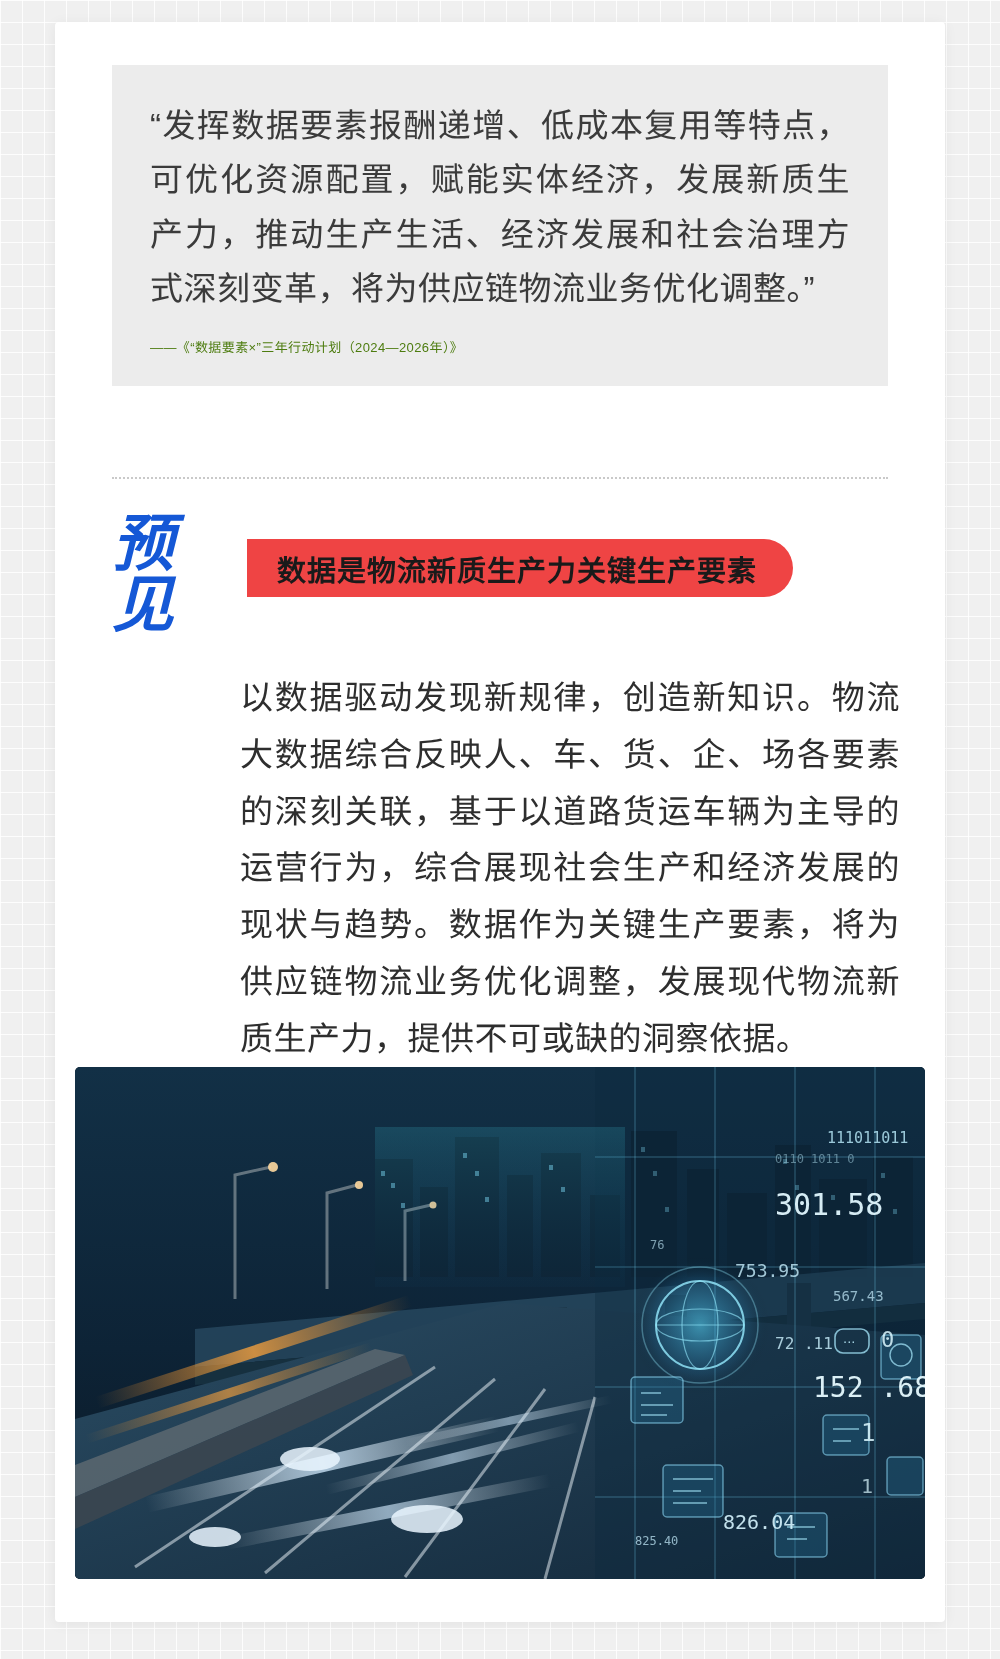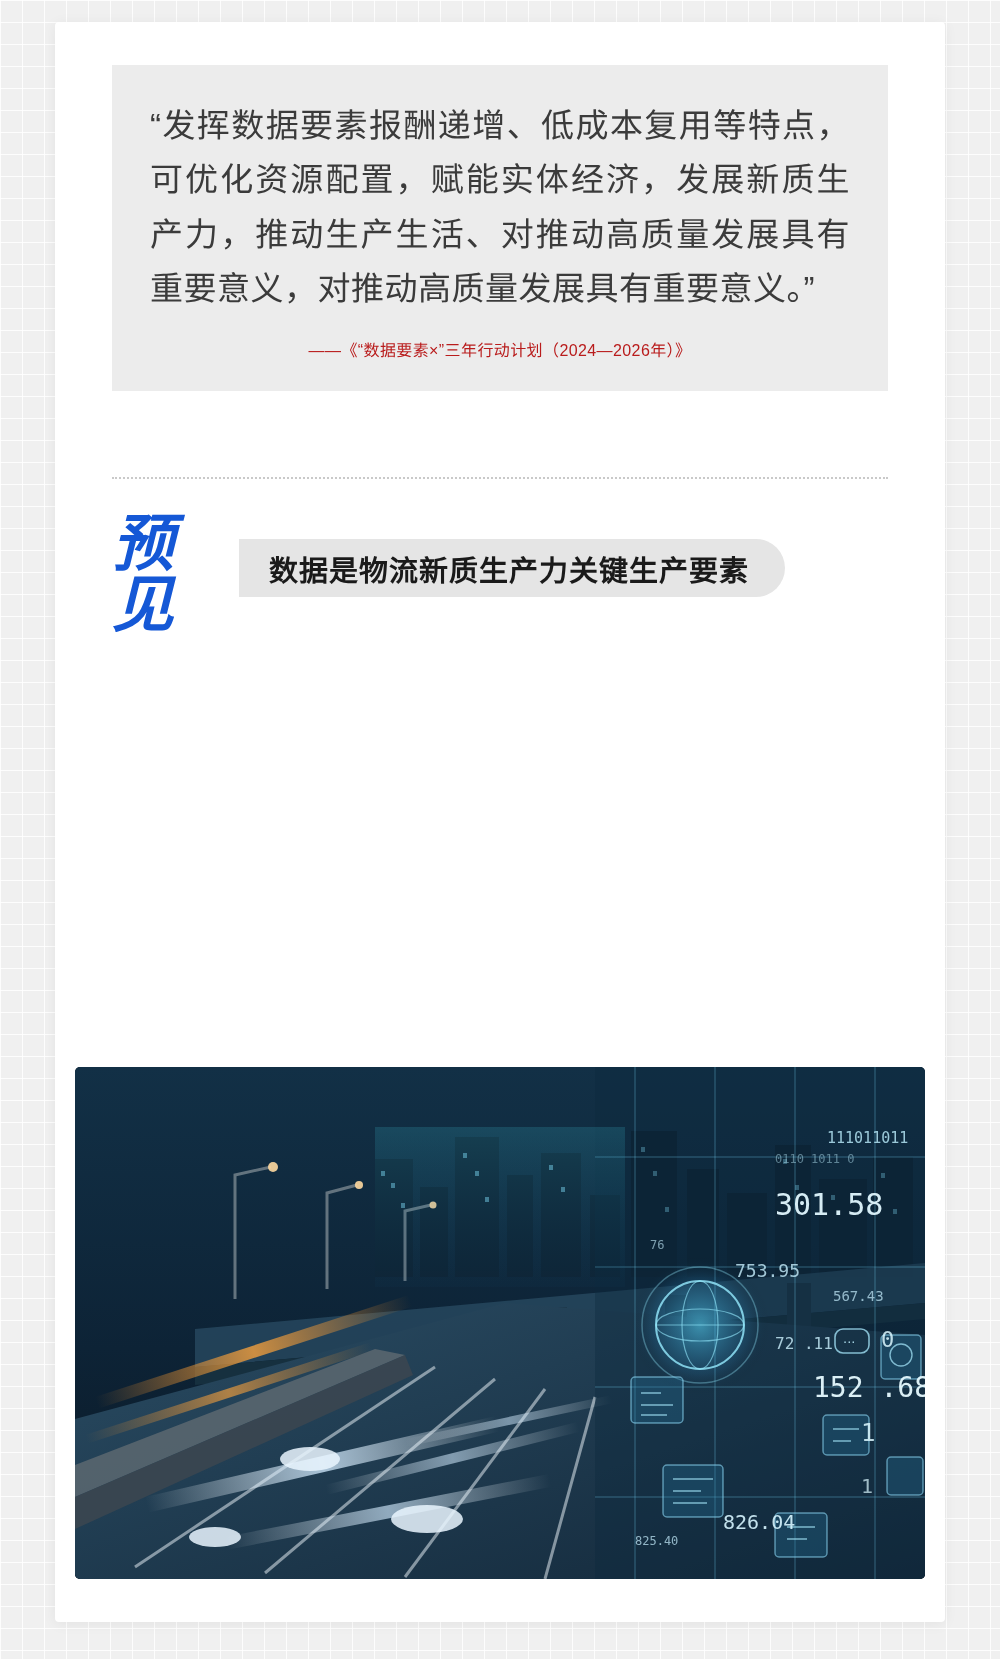--- a/index.html
+++ b/index.html
@@ -44,23 +44,23 @@
     font-size: 33px;
     line-height: 1.65;
     color: #3b3b3b;
     font-weight: 500;
     text-align: justify;
     letter-spacing: 0.5px;
     margin: 0;
   }
   .quote-source {
     margin-top: 20px;
-    font-size: 16px;
-    color: #b91c1c;
-    text-align: center;
+    font-size: 13px;
+    color: #4d7c0f;
+    text-align: left;
     letter-spacing: 0.4px;
   }
 
   
   .divider {
     position: absolute;
     left: 57px;
     top: 455px;
     width: 776px;
     border-top: 2px dotted #c9c9c9;
@@ -84,25 +84,25 @@
     color: #1558d6;
     line-height: 0.98;
     letter-spacing: 2px;
     font-style: italic;
     font-family: "DejaVu Sans", "Liberation Sans", sans-serif;
   }
   .yujian span { display: block; }
 
   .badge {
     position: absolute;
-    left: 127px;
+    left: 135px;
     top: 25px;
     height: 58px;
     padding: 0 36px 0 30px;
-    background: #e5e5e5;
+    background: #ef4444;
     border-radius: 0 29px 29px 0;
     display: flex;
     align-items: center;
     box-sizing: border-box;
   }
   .badge-text {
     font-size: 29px;
     font-weight: bold;
     color: #1a1a1a;
     letter-spacing: 1px;
@@ -135,36 +135,37 @@
     background: #0a1420;
   }
   .photo svg { display: block; }
 </style>
 </head>
 <body>
 
 <div class="page-card">
 
   <div class="quote-block">
-    <p class="quote-text">“发挥数据要素报酬递增、低成本复用等特点，可优化资源配置，赋能实体经济，发展新质生产力，推动生产生活、对推动高质量发展具有重要意义，对推动高质量发展具有重要意义。”</p>
+    <p class="quote-text">“发挥数据要素报酬递增、低成本复用等特点，可优化资源配置，赋能实体经济，发展新质生产力，推动生产生活、经济发展和社会治理方式深刻变革，将为供应链物流业务优化调整。”</p>
     <div class="quote-source">——《“数据要素×”三年行动计划（2024—2026年）》</div>
   </div>
 
   <div class="divider"></div>
 
   <div class="headline-row">
     <div class="yujian">
       <span>预</span>
       <span>见</span>
     </div>
     <div class="badge">
       <span class="badge-text">数据是物流新质生产力关键生产要素</span>
     </div>
   </div>
 
+  <div class="body-para">以数据驱动发现新规律，创造新知识。物流大数据综合反映人、车、货、企、场各要素的深刻关联，基于以道路货运车辆为主导的运营行为，综合展现社会生产和经济发展的现状与趋势。数据作为关键生产要素，将为供应链物流业务优化调整，发展现代物流新质生产力，提供不可或缺的洞察依据。</div>
 
   <div class="photo">
     <svg width="850" height="512" viewBox="0 0 850 512">
       <defs>
         <linearGradient id="sky" x1="0" y1="0" x2="0" y2="1">
           <stop offset="0%" stop-color="#123046"></stop>
           <stop offset="55%" stop-color="#0d2336"></stop>
           <stop offset="100%" stop-color="#0a1824"></stop>
         </linearGradient>
         <linearGradient id="road" x1="0" y1="0" x2="1" y2="1">

